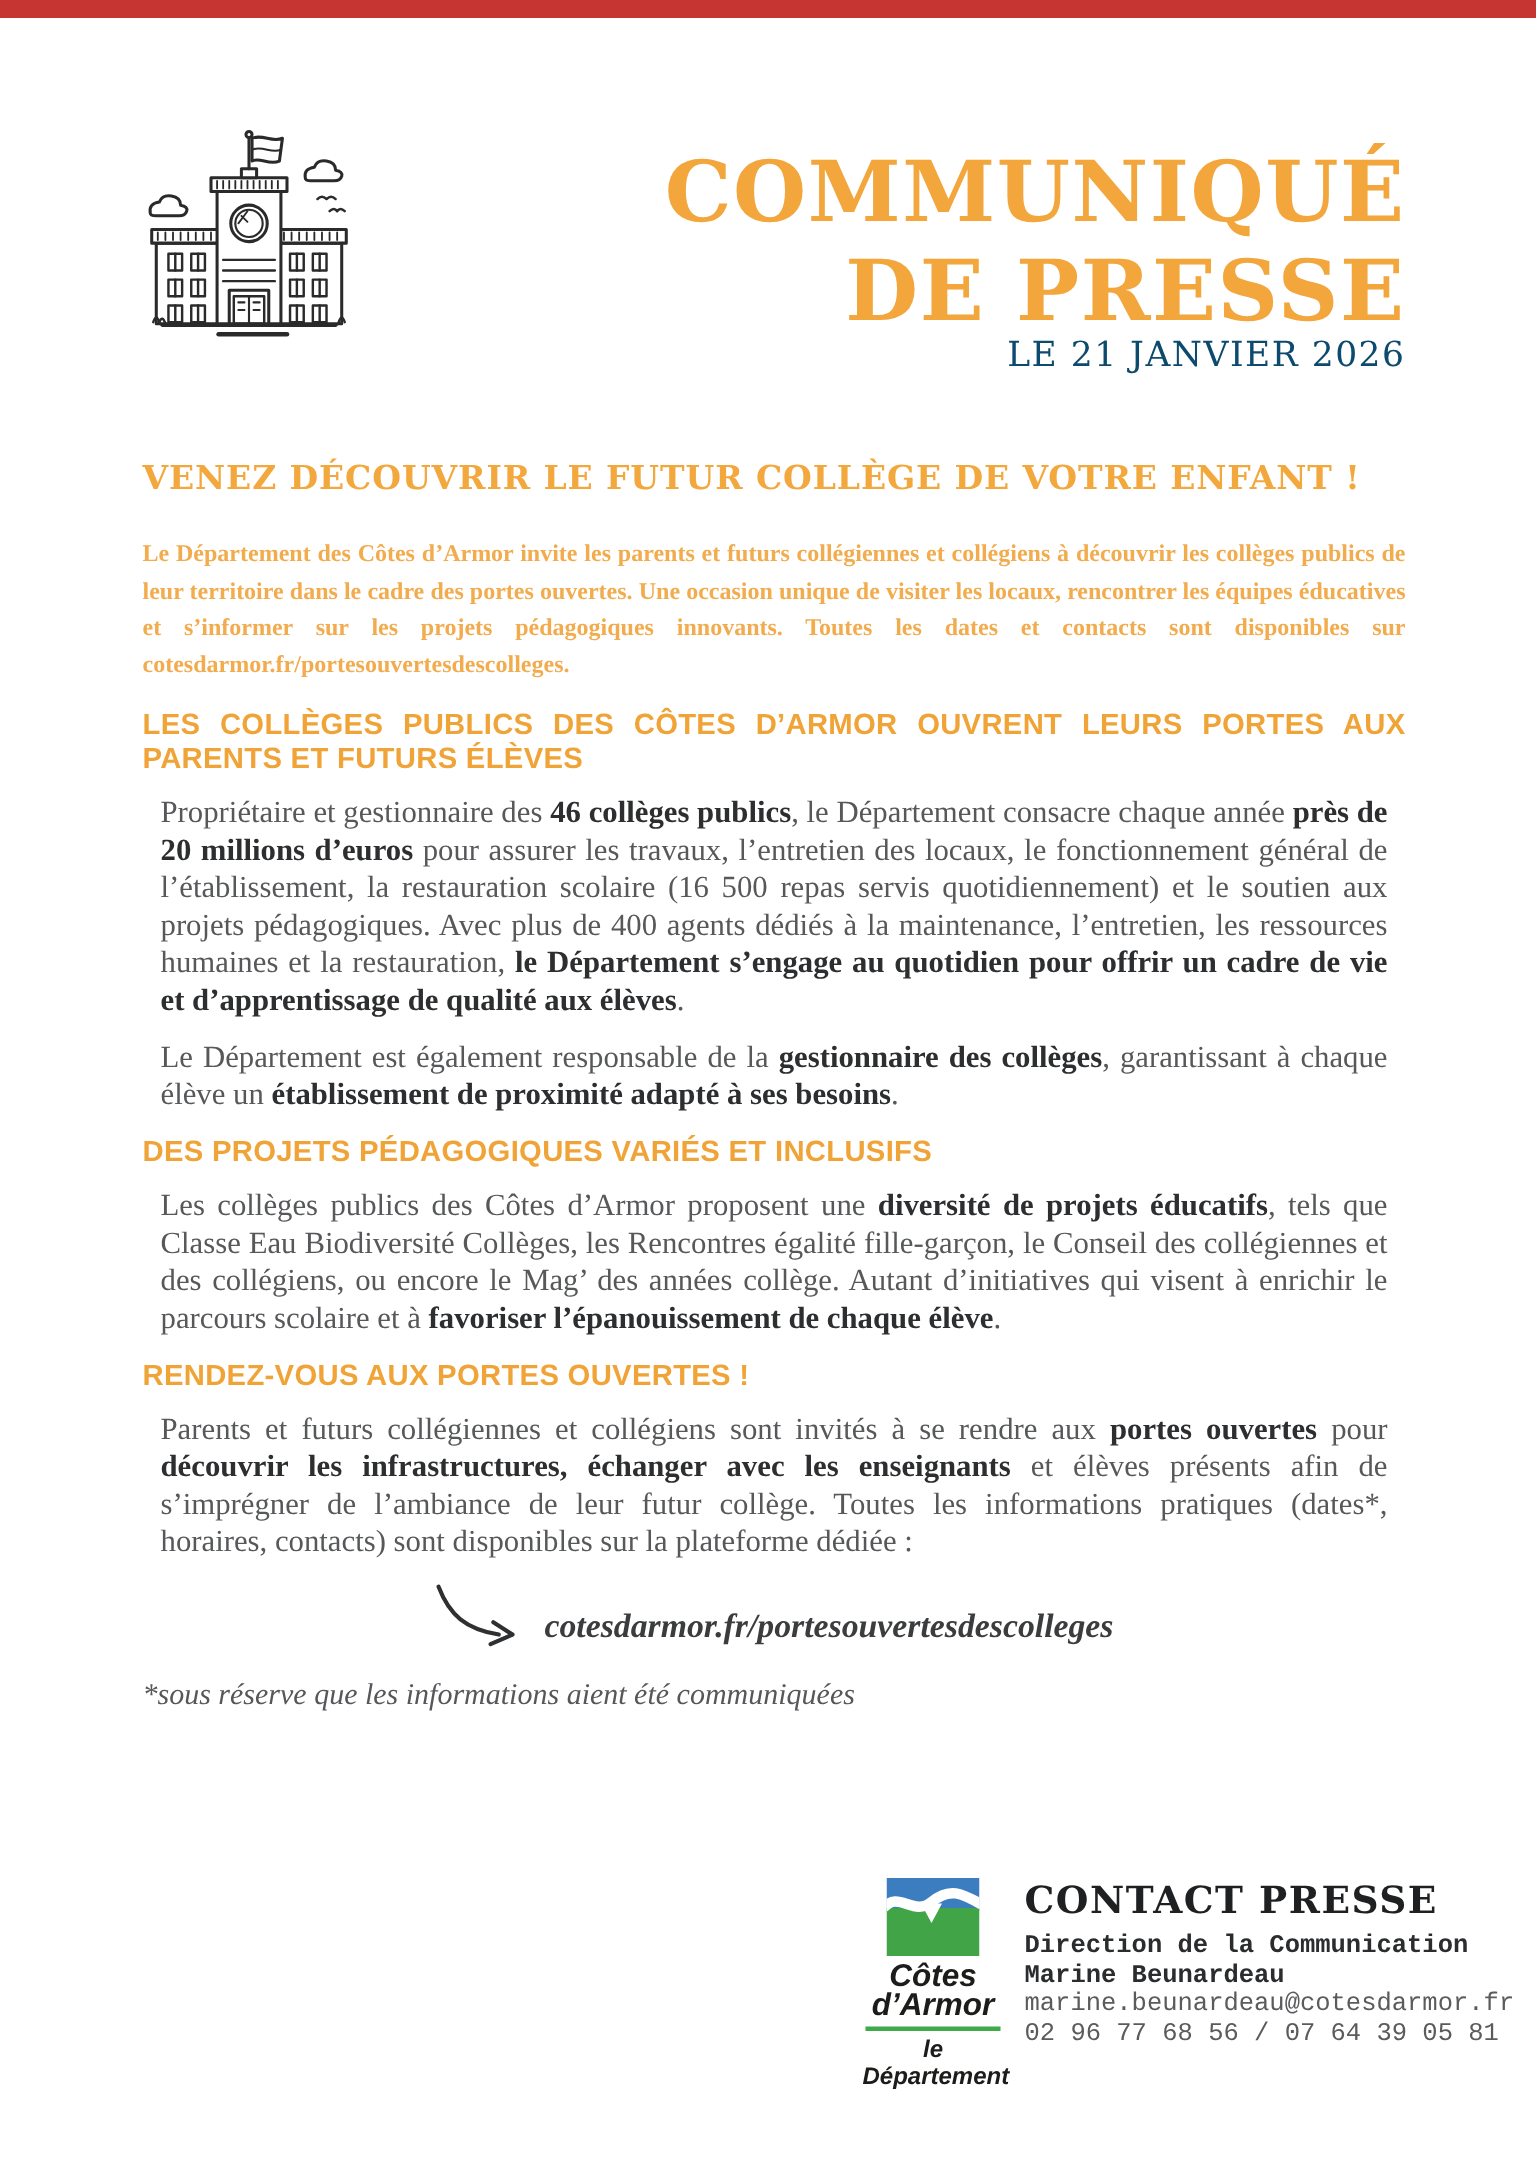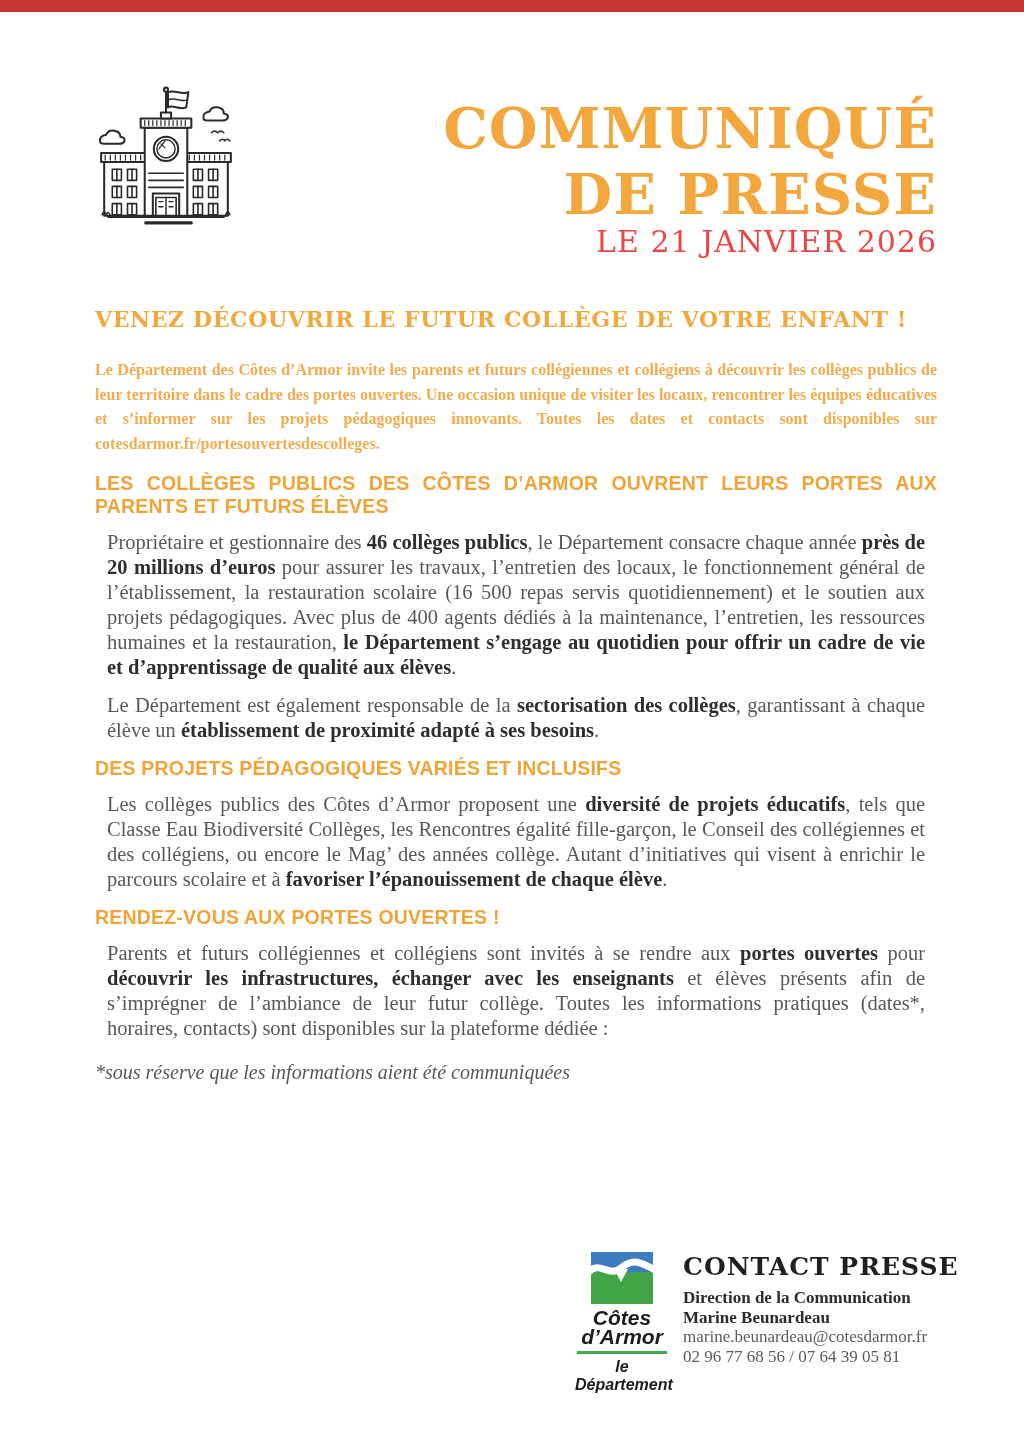--- a/index.html
+++ b/index.html
@@ -26,22 +26,22 @@
     font-weight:bold;
     font-size:56px;line-height:66px;
     letter-spacing:1px;
     color:#f2a63c;
     text-transform:uppercase;
     margin-top:21px;
   }
   .doc-date{
     position:absolute;right:87px;top:224px;
     font-family:"DejaVu Serif", serif;
-    font-size:30px;letter-spacing:1px;
-    color:#ef4444;
+    font-size:23px;letter-spacing:1px;
+    color:#0c4a6e;
   }
   
   .content{
     position:absolute;left:95px;top:306px;width:842px;
   }
   .headline{
     font-family:"DejaVu Serif", serif;
     font-weight:bold;
     font-size:22px;letter-spacing:.6px;
     color:#f3a83e;
@@ -115,21 +115,21 @@
     font-size:16px;color:#1c1c1a;
   }
   .contact-col{margin-left:14px;}
   .contact-title{
     font-family:"DejaVu Serif", serif;
     font-weight:bold;
     font-size:25px;letter-spacing:1px;
     color:#1f2022;
     margin:0 0 7px 0;
   }
-  .contact-line{font-size:17px;line-height:19.5px;}
+  .contact-line{font-size:17px;line-height:19.5px;font-family:Liberation Mono, monospace;}
   .contact-line.bold{font-weight:bold;color:#2b2c2e;}
   .contact-line.plain{color:#5a5b5d;}
 </style>
 </head>
 <body>
 
 <div class="topbar" id="topbar" style="background: rgb(198, 53, 50);"></div>
 
 <svg class="building" viewBox="0 0 150 140" fill="none" stroke="#2a2a2a" stroke-width="2" stroke-linecap="round" stroke-linejoin="round">
 
@@ -206,28 +206,35 @@
 <div class="doc-date">LE 21 JANVIER 2026</div>
 
 <div class="content">
 
   <h1 class="headline">VENEZ DÉCOUVRIR LE FUTUR COLLÈGE DE VOTRE ENFANT !</h1>
 
   <p class="lead">Le Département des Côtes d’Armor invite les parents et futurs collégiennes et collégiens à découvrir les collèges publics de leur territoire dans le cadre des portes ouvertes. Une occasion unique de visiter les locaux, rencontrer les équipes éducatives et s’informer sur les projets pédagogiques innovants. Toutes les dates et contacts sont disponibles sur cotesdarmor.fr/portesouvertesdescolleges.</p>
 
   <h2 class="sec-heading">LES COLLÈGES PUBLICS DES CÔTES D’ARMOR OUVRENT LEURS PORTES AUX PARENTS ET FUTURS ÉLÈVES</h2>
   <p class="body-p"><span>Propriétaire et gestionnaire des </span><strong>46 collèges publics</strong><span>, le Département consacre chaque année </span><strong>près de 20 millions d’euros</strong><span> pour assurer les travaux, l’entretien des locaux, le fonctionnement général de l’établissement, la restauration scolaire (16 500 repas servis quotidiennement) et le soutien aux projets pédagogiques. Avec plus de 400 agents dédiés à la maintenance, l’entretien, les ressources humaines et la restauration, </span><strong>le Département s’engage au quotidien pour offrir un cadre de vie et d’apprentissage de qualité aux élèves</strong><span>.</span></p>
-  <p class="body-p"><span>Le Département est également responsable de la </span><strong>sectorisation des collèges</strong><span>, garantissant à chaque élève un </span><strong>établissement de proximité adapté à ses besoins</strong><span>.</span></p>
+  <p class="body-p"><span>Le Département est également responsable de la </span><strong>gestionnaire des collèges</strong><span>, garantissant à chaque élève un </span><strong>établissement de proximité adapté à ses besoins</strong><span>.</span></p>
 
   <h2 class="sec-heading tight">DES PROJETS PÉDAGOGIQUES VARIÉS ET INCLUSIFS</h2>
   <p class="body-p"><span>Les collèges publics des Côtes d’Armor proposent une </span><strong>diversité de projets éducatifs</strong><span>, tels que Classe Eau Biodiversité Collèges, les Rencontres égalité fille-garçon, le Conseil des collégiennes et des collégiens, ou encore le Mag’ des années collège. Autant d’initiatives qui visent à enrichir le parcours scolaire et à </span><strong>favoriser l’épanouissement de chaque élève</strong><span>.</span></p>
 
   <h2 class="sec-heading tight">RENDEZ-VOUS AUX PORTES OUVERTES !</h2>
   <p class="body-p"><span>Parents et futurs collégiennes et collégiens sont invités à se rendre aux </span><strong>portes ouvertes</strong><span> pour </span><strong>découvrir les infrastructures, échanger avec les enseignants</strong><span> et élèves présents afin de s’imprégner de l’ambiance de leur futur collège. Toutes les informations pratiques (dates*, horaires, contacts) sont disponibles sur la plateforme dédiée :</span></p>
 
+  <div class="link-row">
+    <svg class="arrow-svg" viewBox="0 0 70 50" fill="none" stroke="#2f3032" stroke-width="3" stroke-linecap="round" stroke-linejoin="round">
+      <path d="M8 5 C16 26 28 36 52 40"></path>
+      <path d="M48 31 L62 40 L46 47"></path>
+    </svg>
+    <a class="site-link" href="#">cotesdarmor.fr/portesouvertesdescolleges</a>
+  </div>
 
   <p class="footnote">*sous réserve que les informations aient été communiquées</p>
 </div>
 
 <div class="contact">
   <div class="logo-col">
     <svg class="logo-emblem" viewBox="0 0 62 52">
       <rect x="0" y="0" width="62" height="22" fill="#3c7dc0"></rect>
       <rect x="0" y="20" width="62" height="32" fill="#41a548"></rect>
       <path d="M-2 20 C8 8 18 26 30 16 S50 10 64 18" stroke="#ffffff" stroke-width="7" fill="none"></path>

